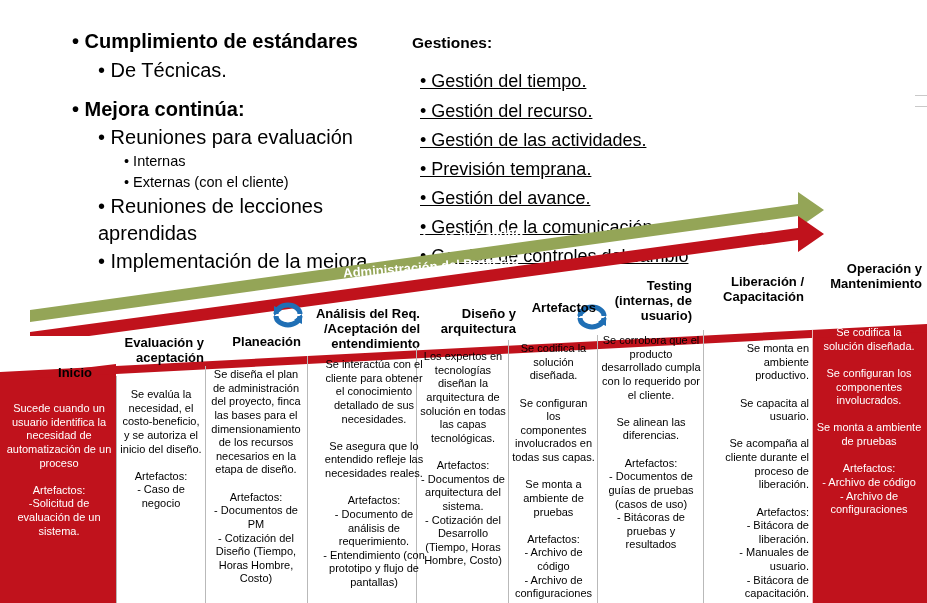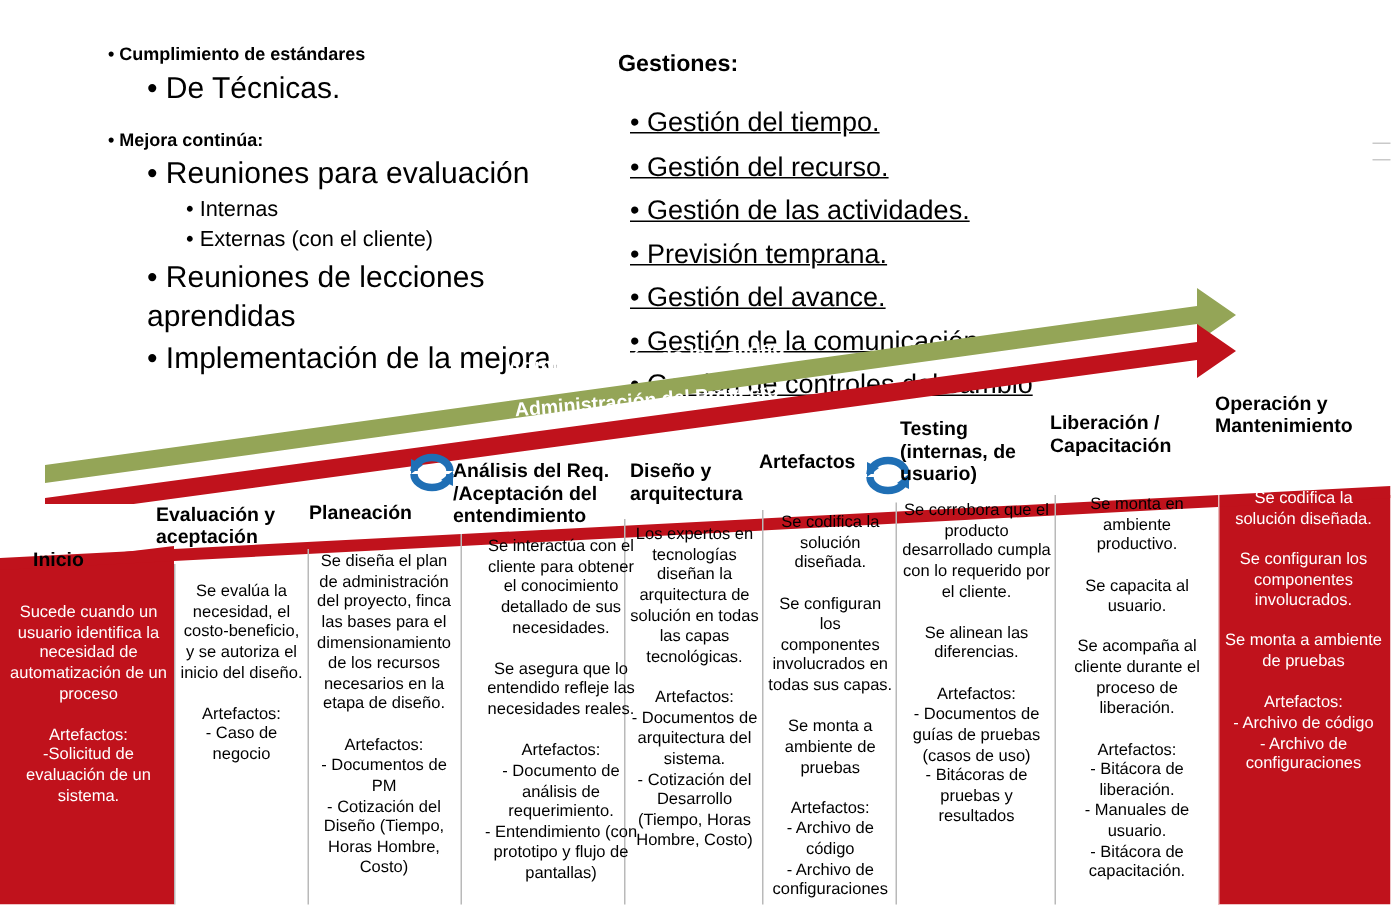--- a/index.html
+++ b/index.html
@@ -34,21 +34,21 @@
   .bullets-right {
     position: absolute;
     left: 412px;
     top: 32px;
     width: 330px;
     font-size: 15px;
     line-height: 1.45;
   }
   .b-l1 {
     font-weight: bold;
-    font-size: 12px;
+    font-size: 20px;
     margin: 0 0 2px 0;
   }
   .b-l2 {
     margin: 0 0 1px 26px;
     font-size: 20px;
   }
   .b-l3 {
     margin: 0 0 1px 52px;
     font-size: 14.5px;
   }
@@ -98,21 +98,21 @@
     left: 0;
     top: 262px;
     width: 927px;
     height: 120px;
   }
   .phase-name {
     position: absolute;
     font-weight: bold;
     font-size: 13px;
     line-height: 1.16;
-    text-align: left;
+    text-align: right;
     color: #000000;
   }
 
   
   .cols {
     position: absolute;
     left: 0;
     top: 330px;
     width: 927px;
     height: 273px;
@@ -262,21 +262,21 @@
 Artefactos:
 - Archivo de código
 - Archivo de configuraciones</div>
     <div class="col-text" style="left:601px;top:4px;   width:100px;">Se corrobora que el producto desarrollado cumpla con lo requerido por el cliente.
 
 Se alinean las diferencias.
 
 Artefactos:
 - Documentos de guías de pruebas (casos de uso)
 - Bitácoras de pruebas y resultados</div>
-    <div class="col-text" style="left:707px;top:0px;   width:102px;">Se monta en ambiente productivo.
+    <div class="col-text" style="left:707px;top:12px;   width:102px;text-align:right;">Se monta en ambiente productivo.
 
 Se capacita al usuario.
 
 Se acompaña al cliente durante el proceso de liberación.
 
 Artefactos:
 - Bitácora de liberación.
 - Manuales de usuario.
 - Bitácora de capacitación.</div>
     <div class="col-text white" style="left:816px;top:-4px;  width:106px;">Se codifica la solución diseñada.

